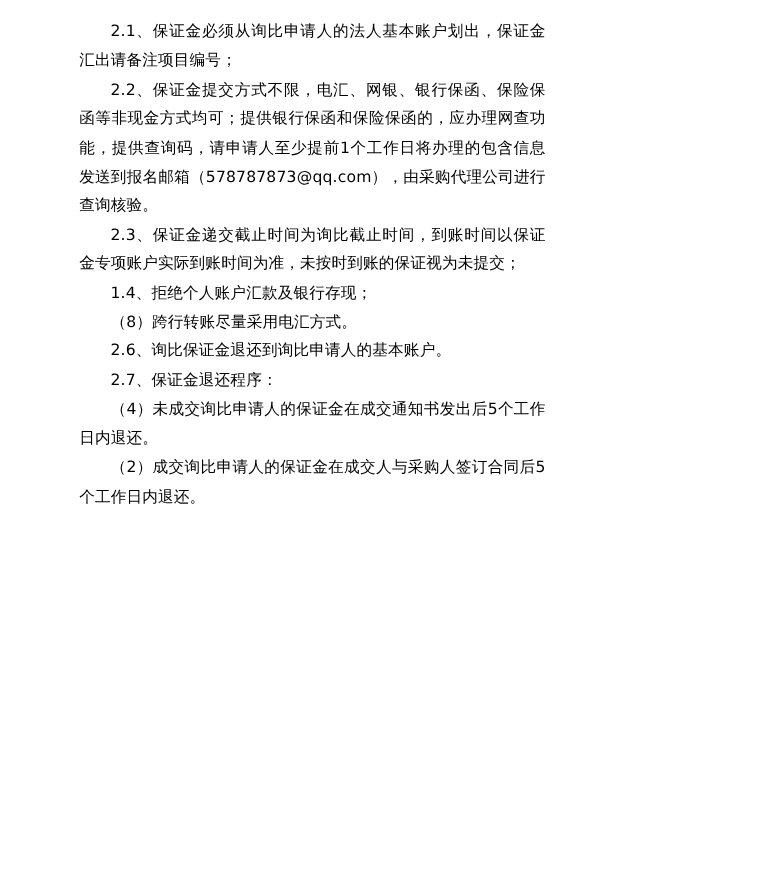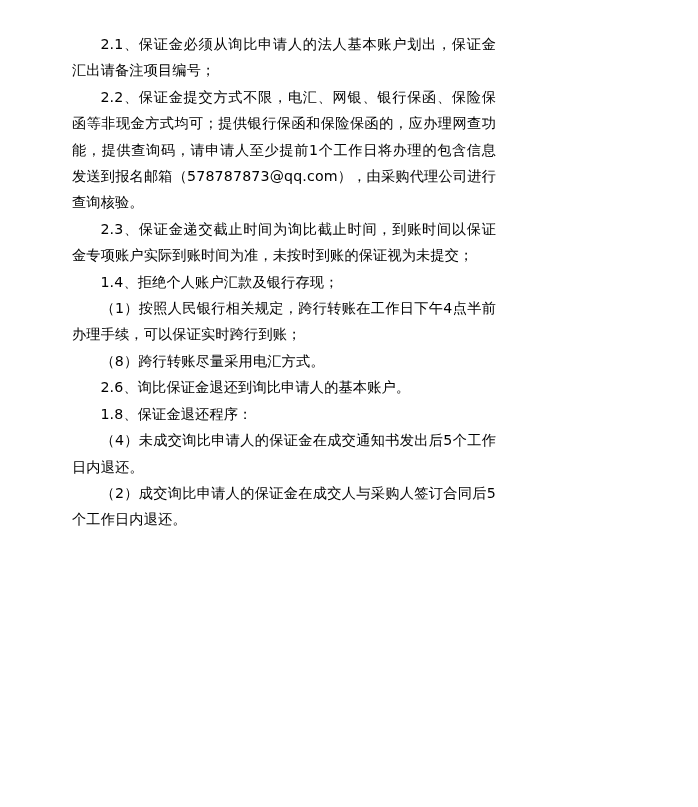--- a/index.html
+++ b/index.html
@@ -12,21 +12,21 @@
     background: #ffffff;
     font-family: "DejaVu Sans", "Liberation Sans", sans-serif;
     color: #000000;
     overflow: hidden;
   }
   .page {
     position: relative;
     width: 558px;
     height: 807px;
     box-sizing: border-box;
-    padding: 31px 62px 0 72px;
+    padding: 16px 62px 0 72px;
   }
   .doc-body {
     font-size: 14.2px;
     line-height: 26.4px;
     letter-spacing: 0.15px;
     text-align: justify;
     text-justify: inter-ideograph;
   }
   .para {
     margin: 0;
@@ -36,20 +36,19 @@
 </style>
 </head>
 <body>
 
 <div class="page">
   <div class="doc-body">
     <p class="para">2.1、保证金必须从询比申请人的法人基本账户划出，保证金汇出请备注项目编号；</p>
     <p class="para">2.2、保证金提交方式不限，电汇、网银、银行保函、保险保函等非现金方式均可；提供银行保函和保险保函的，应办理网查功能，提供查询码，请申请人至少提前1个工作日将办理的包含信息发送到报名邮箱（578787873@qq.com），由采购代理公司进行查询核验。</p>
     <p class="para">2.3、保证金递交截止时间为询比截止时间，到账时间以保证金专项账户实际到账时间为准，未按时到账的保证视为未提交；</p>
     <p class="para">1.4、拒绝个人账户汇款及银行存现；</p>
-    <p class="para">（1）按照人民银行相关规定，跨行转账在工作日下午4点半前办理手续，可以保证实时跨行到账；</p>
     <p class="para">（8）跨行转账尽量采用电汇方式。</p>
     <p class="para">2.6、询比保证金退还到询比申请人的基本账户。</p>
-    <p class="para">1.8、保证金退还程序：</p>
+    <p class="para">2.7、保证金退还程序：</p>
     <p class="para">（4）未成交询比申请人的保证金在成交通知书发出后5个工作日内退还。</p>
     <p class="para">（2）成交询比申请人的保证金在成交人与采购人签订合同后5个工作日内退还。</p>
   </div>
 </div>
 
 </body></html>

